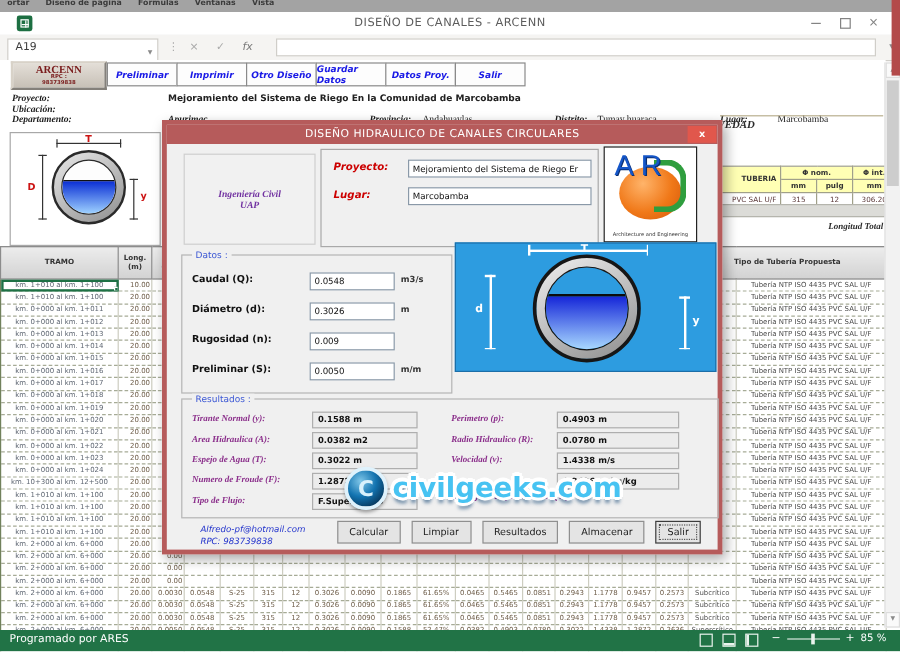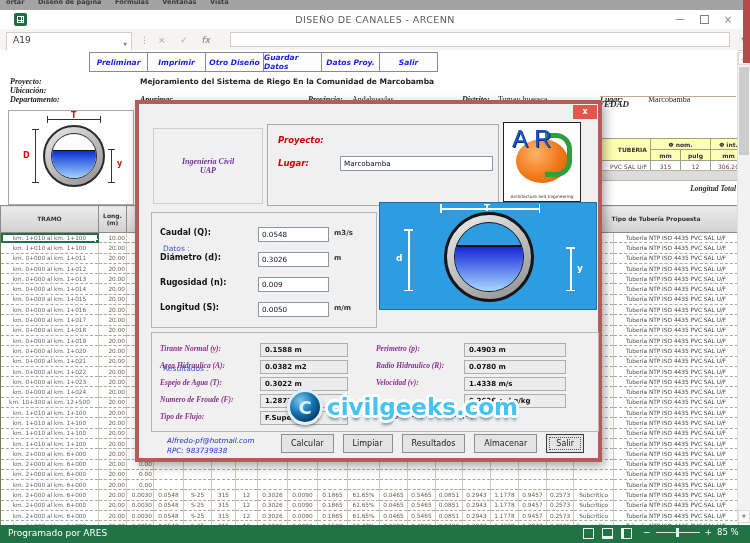--- a/index.html
+++ b/index.html
@@ -133,21 +133,21 @@
   .arlogo{position:absolute;left:364px;top:2px;width:78px;height:80px;background:#fff;border:1.5px solid #222;box-sizing:border-box;}
   .arball{position:absolute;left:12px;top:16px;width:52px;height:44px;border-radius:50%;
      background:radial-gradient(circle at 38% 32%,#ffb46a,#f07818 55%,#d4570a);}
   .argreen{position:absolute;right:8px;top:10px;width:22px;height:34px;border:5px solid #2f9e3e;border-left:none;
      border-radius:0 16px 16px 0;}
   .arletters{position:absolute;left:8px;top:2px;font-size:24px;font-weight:normal;color:#1556c8;letter-spacing:6px;
      font-family:"Liberation Sans",sans-serif;text-shadow:1px 1px 0 #0a2f73;}
   .arcap{position:absolute;left:0;bottom:2px;width:100%;text-align:center;font-size:4.3px;color:#333;}
 
   .group{position:absolute;border:1px solid #b5b5b5;}
-  .gleg{position:absolute;top:-5px;left:8px;background:#f0f0f0;padding:0 3px;font-size:7.5px;color:#3a56d4;margin-top:36px;}
+  .gleg{position:absolute;top:-5px;left:8px;background:#f0f0f0;padding:0 3px;font-size:7.5px;color:#3a56d4;}
   .g-datos{left:12px;top:92px;width:224px;height:114px;}
   .drow{position:absolute;left:0;width:100%;}
   .drow .lab{position:absolute;left:8px;top:1px;font-size:8px;font-weight:bold;color:#111;}
   .drow .inp{position:absolute;left:106px;top:0;width:66px;height:13px;background:#fff;border:1px solid #8a99a8;
      font-size:7.2px;color:#111;line-height:13px;padding-left:3px;}
   .drow .unit{position:absolute;left:182px;top:2px;font-size:7px;font-weight:bold;color:#333;}
 
   .bluebox{position:absolute;left:240px;top:82px;width:218px;height:108px;background:#2d9ce0;border:1px solid #1b6ea8;box-sizing:border-box;}
   .bb-circ{position:absolute;left:64px;top:9px;width:90px;height:90px;border-radius:50%;
      background:linear-gradient(150deg,#f0f0f0,#8d8d8d);border:3px solid #161616;box-sizing:border-box;}
@@ -220,20 +220,25 @@
     <div class="fico" style="left:158px;">×</div>
     <div class="fico" style="left:180px;">✓</div>
     <div class="fico" style="left:202px;font-style:italic;color:#7a7a7a;">
         <span>fx</span>
       </div>
     <div class="fxinput"></div>
     <div class="enddd">▼</div>
   </div>
 
   <div class="abs toolrow">
+    <div class="arcenn">
+      <div class="l1">ARCENN</div>
+      <div class="l2">RPC :</div>
+      <div class="l3">983739838</div>
+    </div>
     <div class="tb-btns">
         <div class="tb-btn">Preliminar</div>
         <div class="tb-btn">Imprimir</div>
         <div class="tb-btn">Otro Diseño</div>
         <div class="tb-btn">Guardar Datos</div>
         <div class="tb-btn">Datos Proy.</div>
         <div class="tb-btn">Salir</div>
       </div>
   </div>
 
@@ -1045,31 +1050,33 @@
       <span>−</span>
       <span class="ztrack">
           <span class="zthumb"></span>
         </span>
       <span>+</span>
       <span class="zpct">85 %</span>
     </div>
   </div>
 
   <div class="abs dialog">
+    <div class="dtitle">DISEÑO HIDRAULICO DE CANALES CIRCULARES</div>
     <div class="dclose">x</div>
     <div class="dbody">
 
       <div class="orgbox">
         <div>Ingeniería Civil</div>
         <div>UAP</div>
       </div>
 
       <div class="fieldsbox">
           <div class="dfield" style="top: 8px;">
             <span class="dflabel">Proyecto:</span>
+            <div class="dfinput">Mejoramiento del Sistema de Riego Er</div>
           </div>
           <div class="dfield" style="top: 31px;">
             <span class="dflabel">Lugar:</span>
             <div class="dfinput">Marcobamba</div>
           </div>
         </div>
 
       <div class="arlogo">
         <div class="arball"></div>
         <div class="argreen"></div>
@@ -1089,21 +1096,21 @@
               <span class="lab">Diámetro (d):</span>
               <div class="inp">0.3026</div>
               <span class="unit">m</span>
             </div>
             <div class="drow" style="top: 64px; height: 14px;">
               <span class="lab">Rugosidad (n):</span>
               <div class="inp">0.009</div>
               <span class="unit"></span>
             </div>
             <div class="drow" style="top: 89px; height: 14px;">
-              <span class="lab">Longitud (S):</span>
+              <span class="lab">Preliminar (S):</span>
               <div class="inp">0.0050</div>
               <span class="unit">m/m</span>
             </div>
           </div>
       </div>
 
       <div class="bluebox">
         <div class="bb-t"></div>
         <div class="wdim" style="position:absolute;left:104px;top:0px;">T</div>
         <div class="bb-d"></div>

